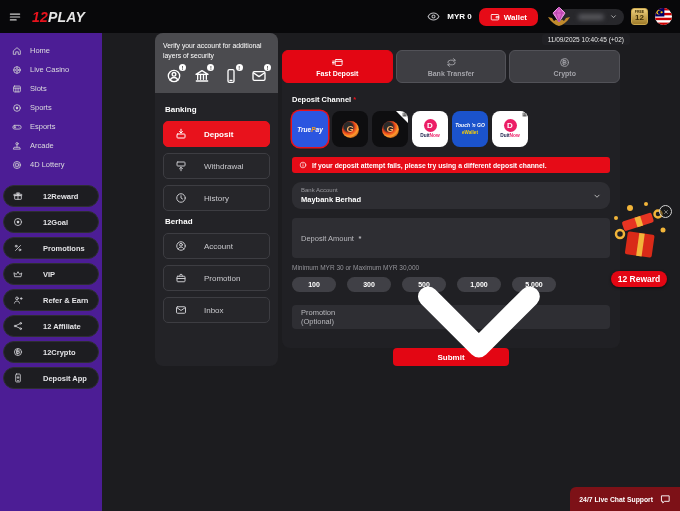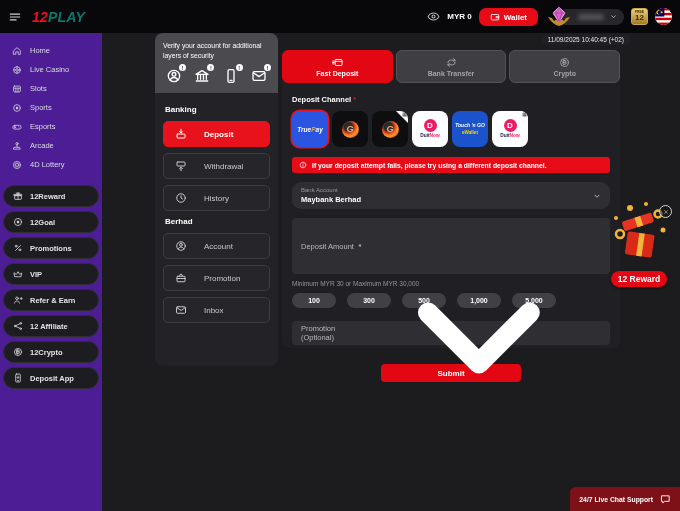--- a/index.html
+++ b/index.html
@@ -6,21 +6,21 @@
   body{width:680px;height:511px;position:relative;overflow:hidden;background:#1c1c1f;
        font-family:"Liberation Sans",sans-serif;color:#fff;-webkit-font-smoothing:antialiased}
   .ic{stroke:currentColor;fill:none;stroke-width:2;stroke-linecap:round;stroke-linejoin:round;display:block}
   .fi{fill:currentColor;stroke:none}
 
   
   .header{position:absolute;top:0;left:0;width:680px;height:33px;background:#08080a;
           display:flex;align-items:center;padding:0 8px;box-sizing:border-box;z-index:20}
   .burger{width:14px;height:14px;color:#cfcfcf;margin-right:10px;cursor:pointer}
   .logo{font-size:14px;font-weight:800;font-style:italic;letter-spacing:.2px}
-  .logo .l1{color:#e8121c}.logo .l2{color:#0f766e}
+  .logo .l1{color:#e8121c}.logo .l2{color:#e5e5e5}
   .hright{margin-left:auto;display:flex;align-items:center;gap:7px}
   .eye{width:13px;height:13px;color:#b9b9bd}
   .balance{font-size:8px;font-weight:bold;color:#fff}
   .wallet-btn{background:#e60b17;border-radius:7px;display:flex;align-items:flex-end;gap:4px;
               padding:4px 11px;cursor:pointer}
   .wallet-btn svg{width:10px;height:10px;color:#fff}
   .wallet-btn span{font-size:8px;font-weight:bold;color:#fff}
   .viprow{display:flex;align-items:center;position:relative}
   .vip-emblem{width:28px;height:26px;position:relative;z-index:3;margin-right:-15px}
   .user-pill{background:#27272b;border-radius:10px;height:16px;display:flex;align-items:center;
@@ -37,21 +37,21 @@
              padding:2px 6px;font-size:6.5px;color:#e6e6e6;z-index:15}
 
   
   .sidebar{position:absolute;top:33px;left:0;bottom:0;width:102px;background:#4c1d95;
            box-sizing:border-box;padding-top:8px}
   .s-item{height:19px;display:flex;align-items:center;gap:8px;padding-left:12px;cursor:pointer}
   .s-item svg{width:10px;height:10px;color:#cfcfd3;flex:none}
   .s-item span{font-size:7.5px;color:#dcdcdf}
   .s-pills{margin-top:11px}
   .s-pill{height:22px;margin:0 3px 4px 3px;background:#1d1d21;border:1px solid #2e2e33;border-radius:11px;
-          display:flex;align-items:center;gap:7px;padding-left:9px;box-sizing:border-box;cursor:pointer}
+          display:flex;align-items:center;gap:20px;padding-left:9px;box-sizing:border-box;cursor:pointer}
   .s-pill svg{width:10px;height:10px;color:#d4d4d8;flex:none}
   .s-pill span{font-size:7.5px;font-weight:600;color:#e4e4e7}
 
   
   .apanel{position:absolute;left:155px;top:33px;width:123px;height:333px;background:#232327;
           border-radius:8px;box-sizing:border-box}
   .verify{background:#4b4b4f;border-radius:8px 8px 0 0;padding:8px 8px 9px 8px}
   .verify p{margin:0;font-size:6.8px;line-height:1.4;color:#fff}
   .vicons{display:flex;justify-content:space-between;margin-top:8px;padding:0 3px}
   .vicon{position:relative;cursor:pointer}
@@ -104,30 +104,30 @@
   .qr-glyph{position:absolute;top:0px;right:1px;font-size:5px;color:#2a2a2a;z-index:2}
   .warning{margin-top:10px;background:#e60b17;border-radius:3px;display:flex;align-items:center;gap:5px;
            padding:4px 7px}
   .warning svg{width:8px;height:8px;color:#fff;flex:none}
   .warning span{font-size:6.8px;font-weight:bold;color:#fff}
   .select{margin-top:9px;background:#2e2e33;border-radius:9px;padding:5px 9px;position:relative;cursor:pointer}
   .select .slabel{font-size:6px;color:#98989d}
   .select .sval{font-size:7.5px;font-weight:bold;color:#fff;margin-top:2px}
   .select .chev{position:absolute;right:8px;top:50%;transform:translateY(-50%);width:10px;height:10px;color:#cfcfcf}
   .input{margin-top:9px;background:#2e2e33;border-radius:4px;height:24px;display:flex;align-items:center;
-         padding:16px 9px;cursor:text}
+         padding:8px 9px;cursor:text}
   .input span{font-size:7.5px;color:#b9b9be}
   .hint{margin-top:6px;font-size:6.5px;color:#94949a}
   .amts{margin-top:6px;display:flex;gap:11px}
   .amt{background:#404046;border-radius:9px;width:44px;height:15px;display:flex;align-items:center;justify-content:center;
        font-size:7px;font-weight:bold;color:#fff;cursor:pointer}
   .promo{margin-top:13px;background:#2e2e33;border-radius:4px;height:24px;display:flex;align-items:center;
          padding:0 9px;position:relative;cursor:pointer}
   .promo span{font-size:7.5px;color:#b9b9be}
-  .submit{margin:19px auto 8px auto;width:140px;height:18px;background:#e30613;border-radius:4px;
+  .submit{margin:19px auto 8px auto;width:116px;height:18px;background:#e30613;border-radius:4px;
           display:flex;align-items:center;justify-content:center;font-size:8px;font-weight:bold;color:#fff;cursor:pointer}
 
   
   .reward{position:absolute;right:8px;top:200px;width:66px;z-index:25;text-align:center}
   .reward-close{position:absolute;top:5px;right:0;width:11px;height:11px;border-radius:50%;border:1px solid #d5d5d5;
                 background:rgba(20,20,20,.5);color:#e2e2e2;display:flex;align-items:center;justify-content:center;cursor:pointer}
   .reward-close svg{width:6px;height:6px}
   .reward-label{display:inline-block;background:#e30613;border-radius:8px;padding:3px 7px;font-size:8.5px;
                 font-weight:bold;color:#fff;margin-top:3px;box-shadow:0 1px 3px rgba(0,0,0,.6);cursor:pointer}
 

